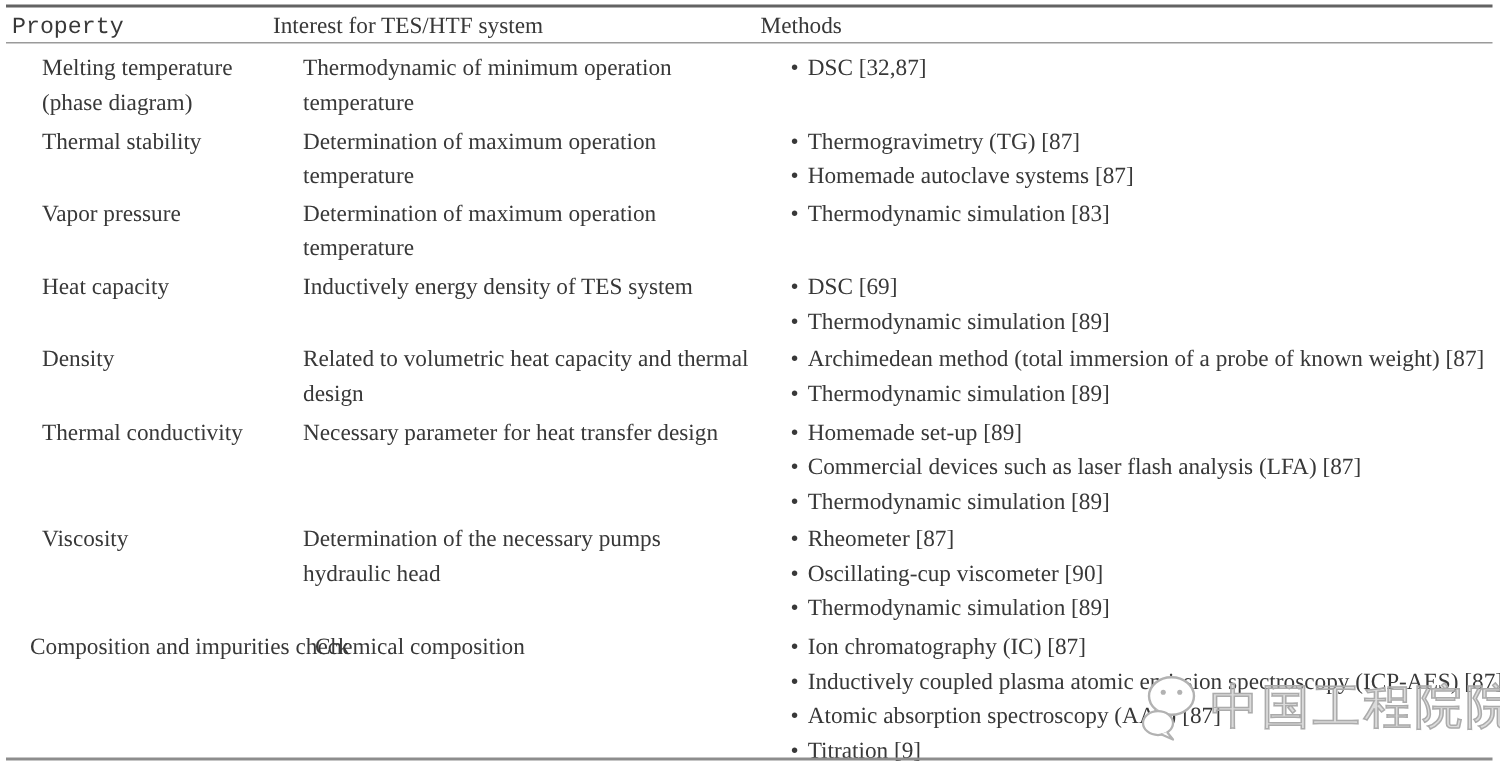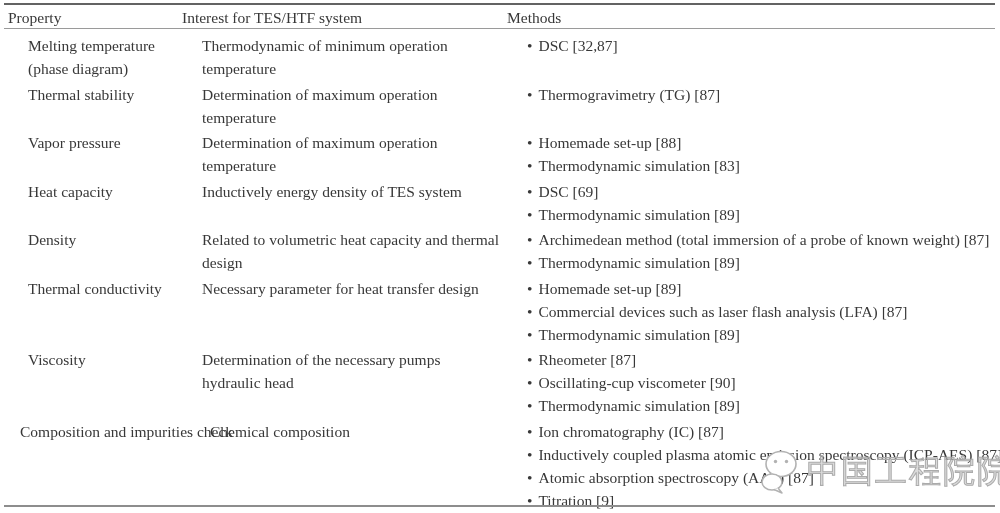--- a/index.html
+++ b/index.html
@@ -42,21 +42,21 @@
     position: absolute;
     top: 31px;
     left: 0;
     right: 0;
     padding-top: 3px;
     margin-left: 20px;
   }
   .table-row { margin-bottom: 2.5px; }
   .cell { overflow: visible; }
   .cell-property { padding-left: 8px; }
-  .col-header-property { padding-left: 8px; }
+  .col-header-property { padding-left: 8px; font-family: Liberation Mono, monospace; }
   .line, .method-item {
     line-height: 23px;
     white-space: nowrap;
   }
   .method-item .bullet {
     margin-right: 6px;
   }
   #watermark {
     position: absolute;
     left: 757px;
@@ -110,32 +110,32 @@
       <div class="grid-row table-row">
         <div class="cell cell-property">
           <div class="line">Thermal stability</div>
         </div>
         <div class="cell cell-interest">
           <div class="line">Determination of maximum operation</div>
           <div class="line">temperature</div>
         </div>
         <div class="cell cell-methods">
           <div class="method-item"><span class="bullet">•</span><span>Thermogravimetry (TG) [87]</span></div>
+          <div class="method-item"><span class="bullet">•</span><span>Homemade autoclave systems [87]</span></div>
         </div>
       </div>
       <div class="grid-row table-row">
         <div class="cell cell-property">
           <div class="line">Vapor pressure</div>
         </div>
         <div class="cell cell-interest">
           <div class="line">Determination of maximum operation</div>
           <div class="line">temperature</div>
         </div>
         <div class="cell cell-methods">
-          <div class="method-item"><span class="bullet">•</span><span>Homemade set-up [88]</span></div>
           <div class="method-item"><span class="bullet">•</span><span>Thermodynamic simulation [83]</span></div>
         </div>
       </div>
       <div class="grid-row table-row">
         <div class="cell cell-property">
           <div class="line">Heat capacity</div>
         </div>
         <div class="cell cell-interest">
           <div class="line">Inductively energy density of TES system</div>
         </div>

